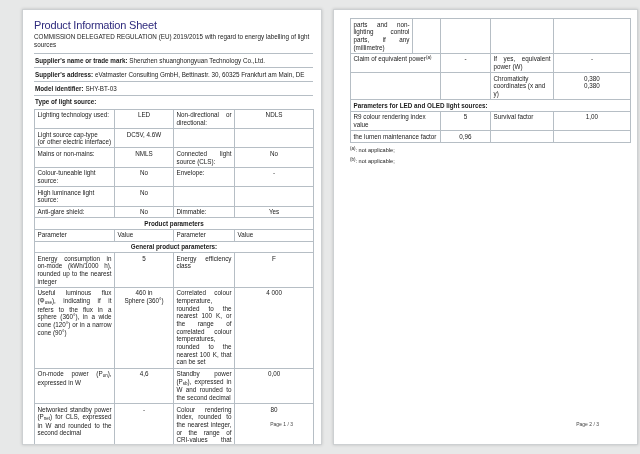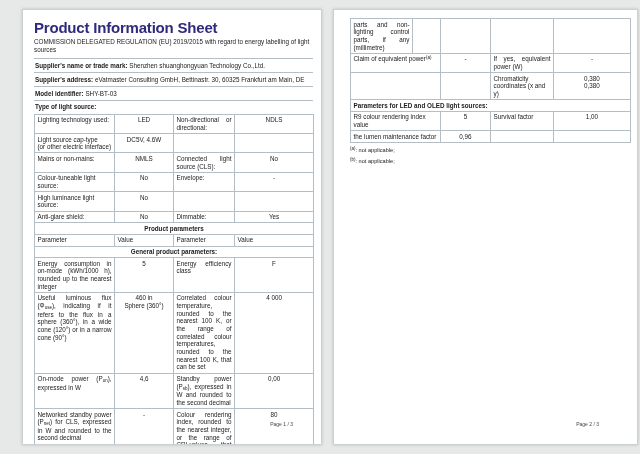--- a/index.html
+++ b/index.html
@@ -13,21 +13,21 @@
   .canvas{position:relative;width:640px;height:454px;overflow:hidden;background:#e7e8e8;}
   .page{
     position:absolute;top:9px;height:436px;background:#ffffff;
     border:1px solid #cdd0d2;box-shadow:0 0 3px rgba(0,0,0,.18);
     overflow:hidden;box-sizing:border-box;
   }
   .page1{left:22px;width:300px;padding:9px 10px 0 11px;}
   .page2{left:333px;width:305px;padding:8px 9px 0 16px;}
 
   h1.title{
-    margin:0 0 2px 0;font-size:15px;font-weight:bold;color:#2e2a7d;letter-spacing:-0.2px;
+    margin:0 0 2px 0;font-size:11px;font-weight:normal;color:#2e2a7d;letter-spacing:-0.2px;
   }
   .subtitle{font-size:6.3px;line-height:1.3;color:#222;margin:0 0 4px 0;width:279px;}
 
   table{border-collapse:collapse;table-layout:fixed;}
   .info-table{width:279px;font-size:6.3px;}
   .info-table td{border-top:1px solid #b6bec5;padding:2.5px 1px;line-height:1.25;vertical-align:top;}
   .b{font-weight:bold;}
 
   .spec{width:279px;font-size:6.3px;}
   .spec td{

